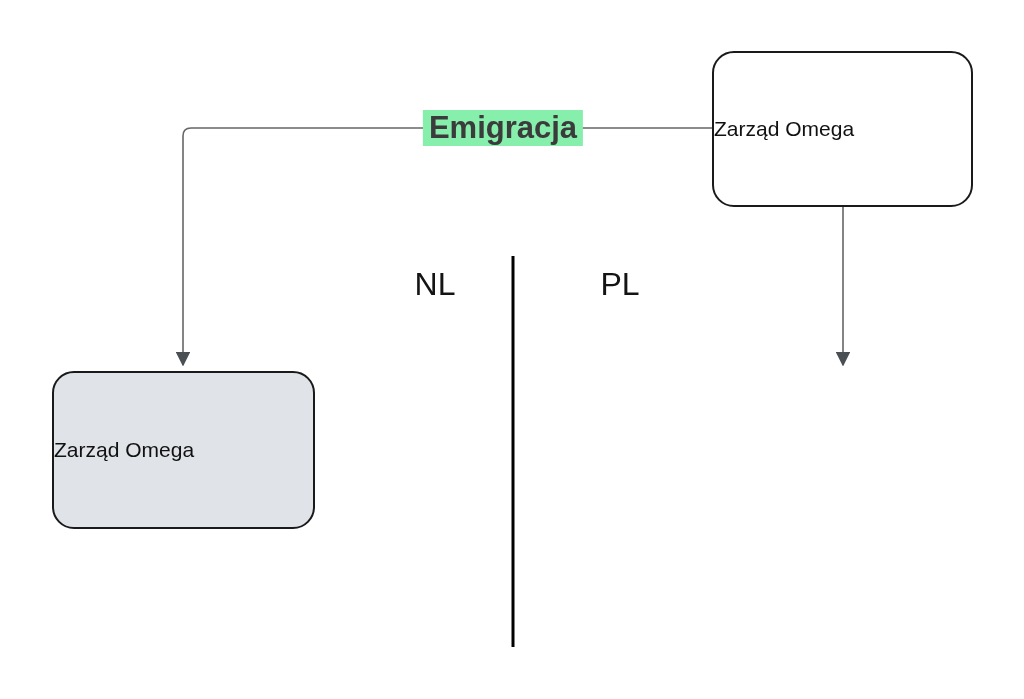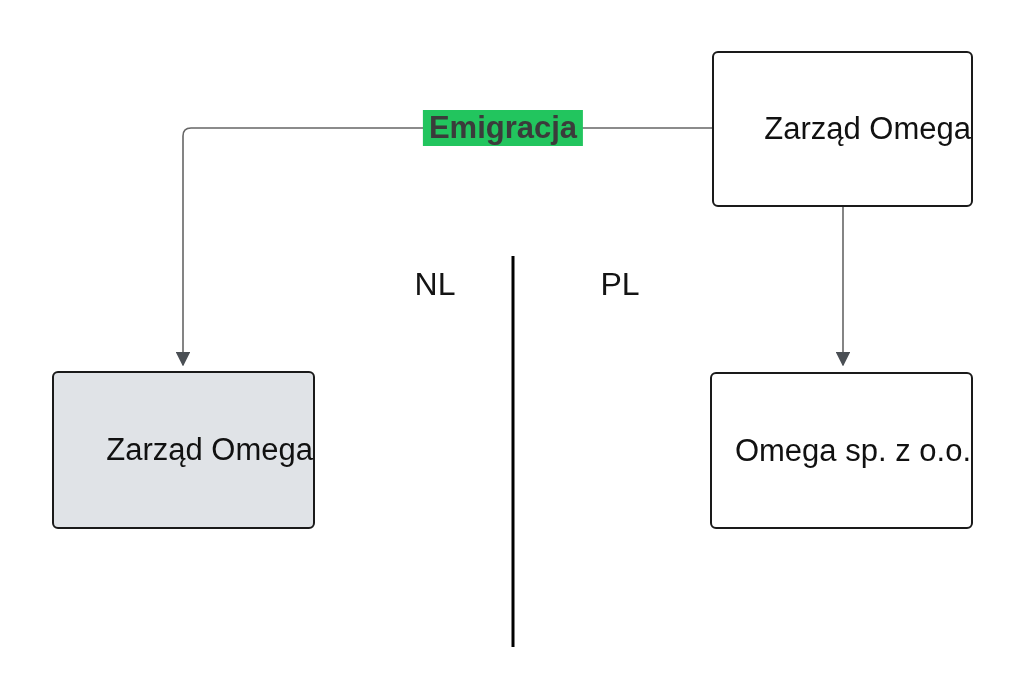--- a/index.html
+++ b/index.html
@@ -20,43 +20,43 @@
     left: 0;
     top: 0;
     width: 1024px;
     height: 699px;
     z-index: 1;
   }
   .node {
     position: absolute;
     box-sizing: border-box;
     border: 2px solid #1a1a1a;
-    border-radius: 6px;
+    border-radius: 22px;
     background: #ffffff;
     display: flex;
     align-items: center;
-    justify-content: flex-end;
+    justify-content: flex-start;
     text-align: center;
-    font-size: 31px;
+    font-size: 21px;
     color: #111111;
     z-index: 2;
     line-height: 1.2;
   }
   .node.highlight {
     background: #e0e3e7;
   }
   #node-zarzad-top  { left: 712px; top: 51px;  width: 261px; height: 156px; }
   #node-zarzad-nl   { left: 52px;  top: 371px; width: 263px; height: 158px; }
   #node-omega-pl    { left: 710px; top: 372px; width: 263px; height: 157px; }
   .edge-label {
     position: absolute;
     left: 503px;
     top: 128px;
     transform: translate(-50%, -50%);
-    background: #22c55e;
+    background: #86efac;
     padding: 0 6px;
     font-size: 31px;
     font-weight: bold;
     color: #3b3b3b;
     z-index: 3;
     white-space: nowrap;
   }
   .region-label {
     position: absolute;
     transform: translate(-50%, -50%);
@@ -89,23 +89,20 @@
   </svg>
 
   <div class="node" id="node-zarzad-top">
     <span>Zarząd Omega</span>
   </div>
 
   <div class="node highlight" id="node-zarzad-nl">
     <span>Zarząd Omega</span>
   </div>
 
-  <div class="node" id="node-omega-pl">
-    <span>Omega sp. z o.o.</span>
-  </div>
 
   <div class="edge-label">Emigracja</div>
 
   <div class="region-label" id="region-nl">NL</div>
 
   <div class="region-label" id="region-pl">PL</div>
 
 </div>
 
 </body></html>

